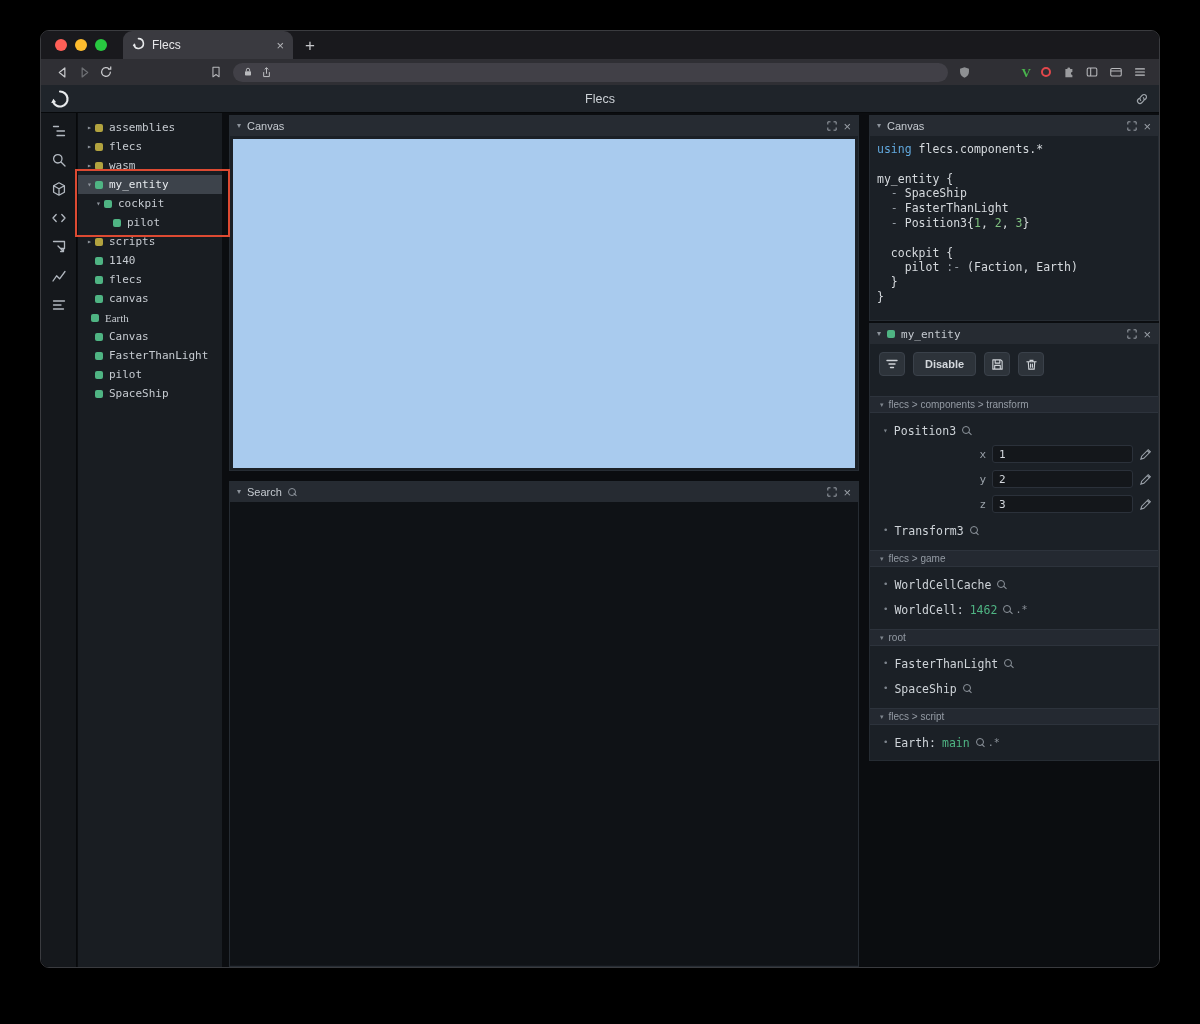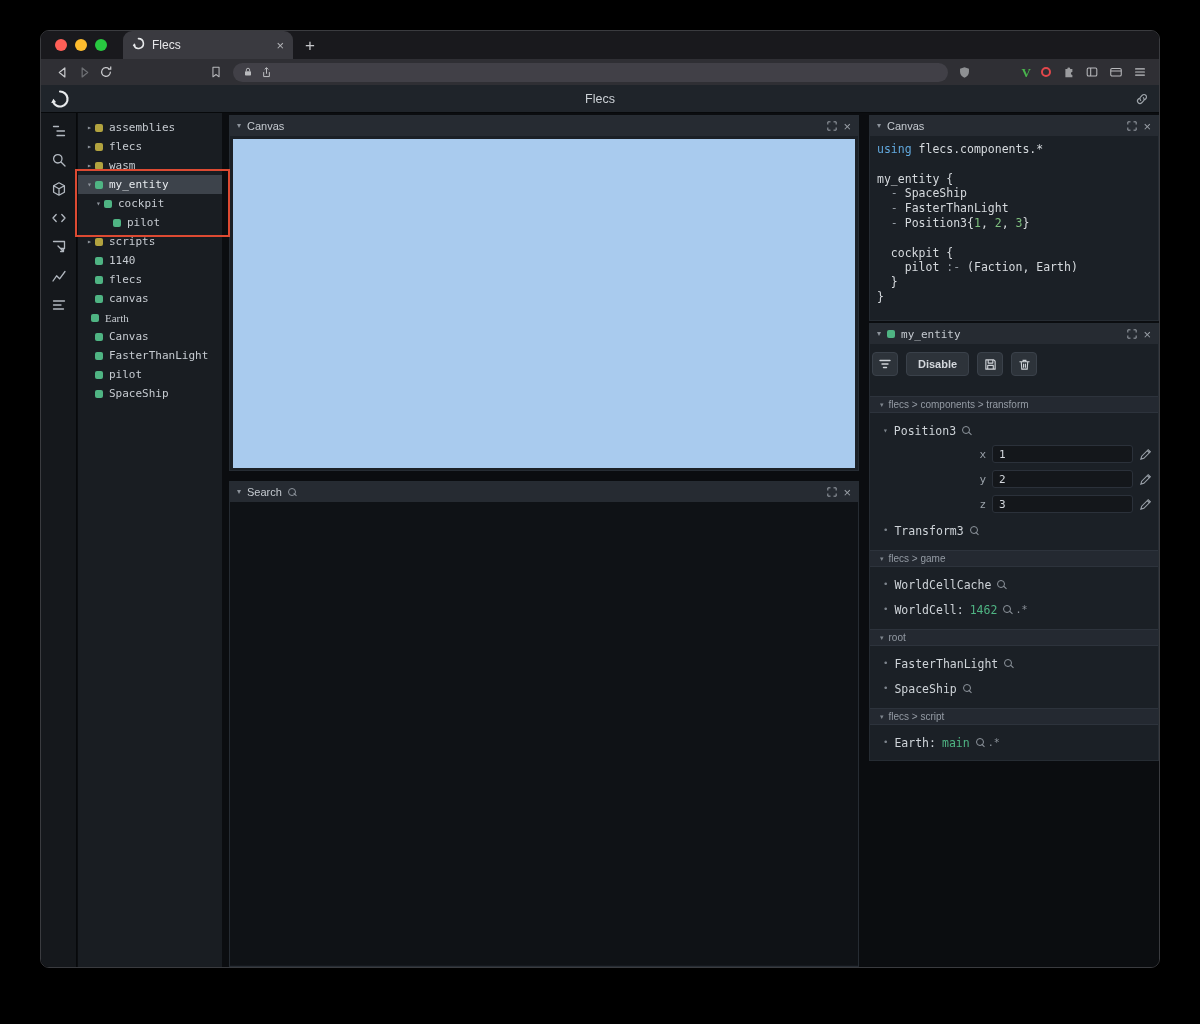--- a/index.html
+++ b/index.html
@@ -73,21 +73,21 @@
   .search-content{height:calc(100% - 21px);background:#0f1216}
 
   .editor-panel{left:828px;top:2px;width:290px;height:206px}
   .code{padding:6px 7px;font-family:"DejaVu Sans Mono",monospace;font-size:11.5px;line-height:14.8px;white-space:pre;color:#d6dade}
   .code .kw{color:#61a8dd}
   .code .num{color:#7fc07f}
   .code .pu{color:#949ba3}
   .code .pl{color:#d6dade}
 
   .inspector-panel{left:828px;top:210px;width:290px;height:438px;overflow:hidden}
-  .toolbar{display:flex;gap:8px;padding:8px 2px;}
+  .toolbar{display:flex;gap:8px;padding:8px 9px;}
   .btn{height:24px;background:#2d333a;border:1px solid #3a414a;border-radius:4px;display:flex;align-items:center;justify-content:center;color:#d4d8dd;font-size:11px}
   .btn.icon{width:26px}
   .btn.text{padding:0 11px;font-weight:600}
 
   .sec-header{height:17px;background:#242931;border-top:1px solid #2d333c;border-bottom:1px solid #2d333c;display:flex;align-items:center;gap:5px;padding:0 10px;margin-top:12px}
   .sec-path{font-size:10px;color:#949ba4}
   .sec-chev{color:#7e858d;font-size:7px;line-height:1}
 
   .comp-row{display:flex;align-items:center;gap:6px;padding:0 10px 0 13px;margin-top:10px;font-family:"DejaVu Sans Mono",monospace;font-size:11.5px;color:#ced3d8;height:15px}
   .comp-bullet{color:#7e858d;font-size:9px;line-height:1}

